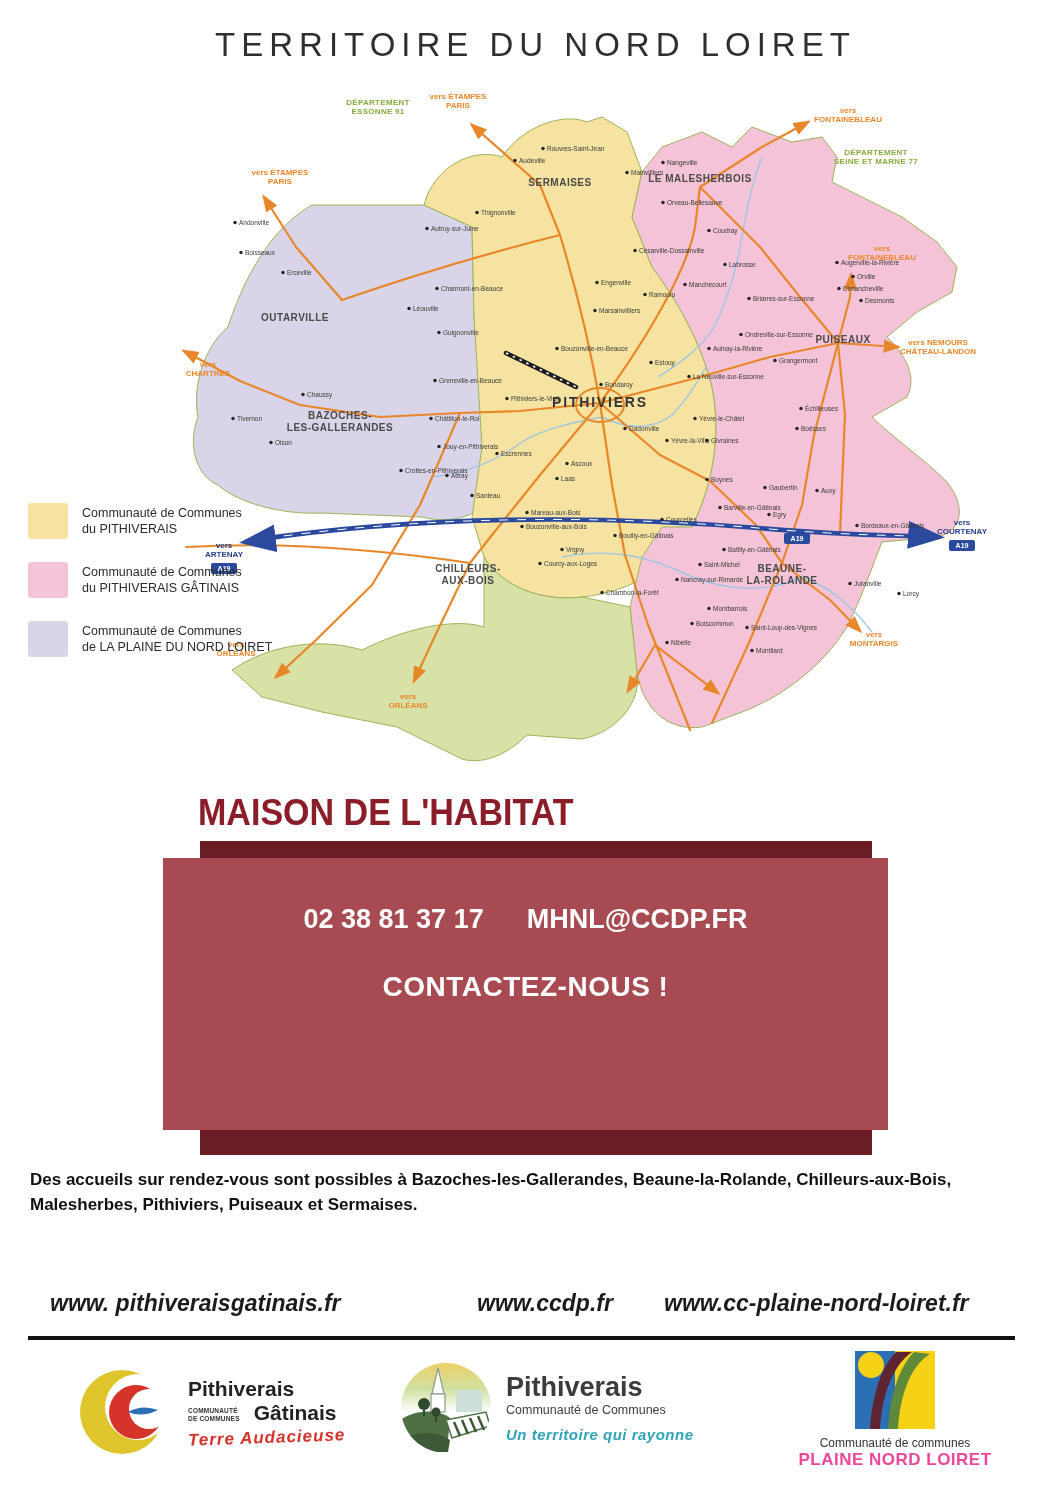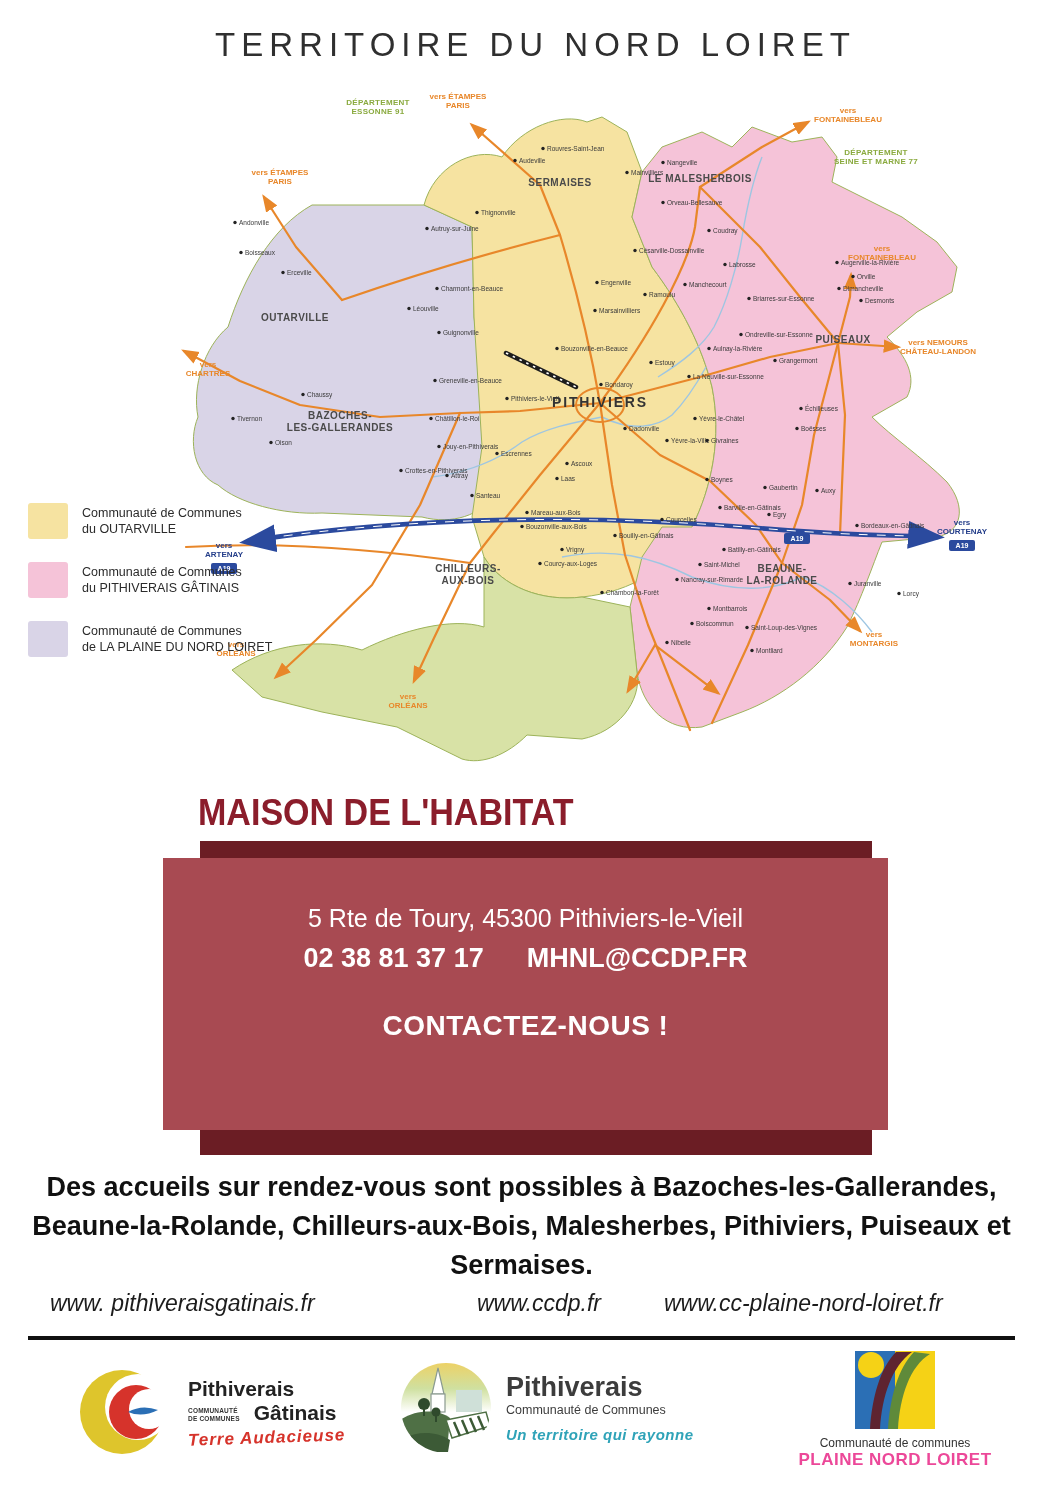--- a/index.html
+++ b/index.html
@@ -45,25 +45,25 @@
   .redbox{
     position:absolute;left:163px;top:858px;width:725px;height:272px;background:#a84a52;
     color:#ffffff;text-align:center;padding-top:36px;
   }
   .rb-appointment{font-size:27px;font-weight:700;letter-spacing:.5px;}
   .rb-address{font-size:25px;margin-top:10px;}
   .rb-row{display:flex;justify-content:center;gap:43px;margin-top:10px;font-size:27px;font-weight:700;}
   .rb-cta{font-size:28px;font-weight:700;margin-top:36px;letter-spacing:.5px;}
   
   .accueils{
-    position:absolute;top:1168px;left:30px;width:983px;text-align:center;
-    font-size:27px;font-weight:700;line-height:1.45;color:#111111;
-  }
-  
-  .websites{position:absolute;top:1290px;left:0;width:1043px;height:34px;}
+    position:absolute;top:1168px;left:30px;width:983px;
+    font-size:17px;font-weight:700;line-height:1.45;color:#111111;
+  }
+  
+  .websites{position:absolute;top:1290px;left:0;width:1043px;height:34px;font-weight:bold;}
   .website{position:absolute;font-style:italic;font-size:23px;color:#1c1c1c;}
   .site-1{left:50px;} .site-2{left:477px;} .site-3{left:664px;text-align:right;}
   .rule{position:absolute;top:1336px;left:28px;width:987px;height:4px;background:#111111;}
   
   .logo-gatinais{position:absolute;left:78px;top:1362px;display:flex;align-items:center;}
   .lg-text{margin-left:10px;line-height:1;}
   .lg-name{font-size:21px;font-weight:700;color:#222222;}
   .lg-row{display:flex;align-items:flex-end;margin-top:3px;gap:9px;}
   .lg-org{font-size:6.5px;font-weight:700;color:#333333;line-height:1.25;margin-right:5px;letter-spacing:.2px;}
   .lg-name2{font-size:21px;font-weight:700;color:#222222;}
@@ -336,21 +336,21 @@
           <rect x="784" y="448" width="26" height="11" rx="2" fill="#2b4a9e"></rect>
           <text x="797" y="456" text-anchor="middle" class="badge-label"><tspan x="797" dy="0">A19</tspan></text>
         </g>
     </svg>
 
     <div class="legend" id="legend">
         <div class="legend-item">
           <div class="legend-swatch" style="background: rgb(246, 227, 161);"></div>
           <div class="legend-label">
             <div>Communauté de Communes</div>
-            <div>du OUTARVILLE</div>
+            <div>du PITHIVERAIS</div>
           </div>
         </div>
         <div class="legend-item">
           <div class="legend-swatch" style="background: rgb(245, 195, 216);"></div>
           <div class="legend-label">
             <div>Communauté de Communes</div>
             <div>du PITHIVERAIS GÂTINAIS</div>
           </div>
         </div>
         <div class="legend-item">
@@ -359,21 +359,20 @@
             <div>Communauté de Communes</div>
             <div>de LA PLAINE DU NORD LOIRET</div>
           </div>
         </div>
       </div>
   </div>
 
   <div class="habitat-heading">MAISON DE L'HABITAT</div>
   <div class="redbox-shadow"></div>
   <div class="redbox">
-    <div class="rb-address">5 Rte de Toury, 45300 Pithiviers-le-Vieil</div>
     <div class="rb-row">
       <span>02 38 81 37 17</span>
       <span>MHNL@CCDP.FR</span>
     </div>
     <div class="rb-cta">CONTACTEZ-NOUS !</div>
   </div>
 
   <div class="accueils">Des accueils sur rendez-vous sont possibles à Bazoches-les-Gallerandes, Beaune-la-Rolande, Chilleurs-aux-Bois, Malesherbes, Pithiviers, Puiseaux et Sermaises.</div>
 
   <div class="websites">

